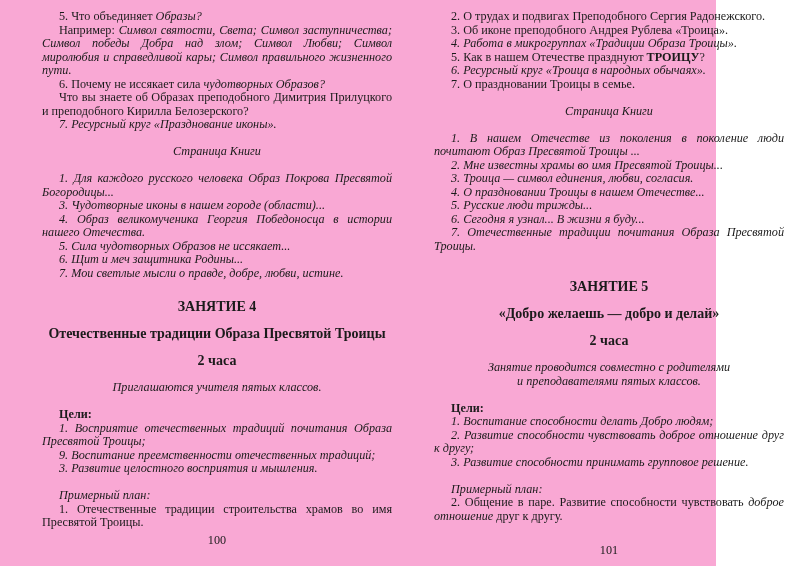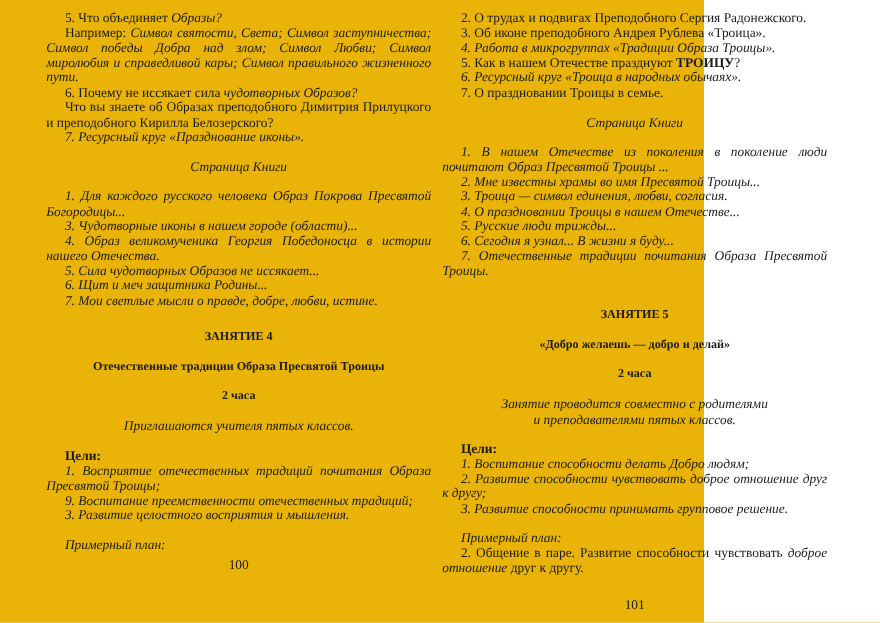--- a/index.html
+++ b/index.html
@@ -2,28 +2,28 @@
 <html><head>
 <meta charset="utf-8">
 <style>
   html, body { margin:0; padding:0; }
   body {
     width:800px; height:566px; background:#ffffff;
     font-family:"Liberation Serif", serif;
     color:#1b1b1b;
     overflow:hidden;
   }
-  .spread { position:relative; width:640px; height:566px; background:#eab308; }
+  .spread { position:relative; width:716px; height:566px; background:#f9a8d4; }
   .page { position:absolute; top:10px; width:350px; }
   .page-left  { left:42px; }
-  .page-right { left:402px; }
+  .page-right { left:434px; }
   .blk { font-size:12.2px; line-height:13.5px; }
   .p  { text-align:justify; text-indent:17px; }
   .ci { text-align:center; font-style:italic; }
-  .hb { text-align:center; font-weight:bold; font-size:11px; }
+  .hb { text-align:center; font-weight:bold; font-size:14px; }
   .pb { font-weight:bold; text-indent:17px; }
   .pn { text-align:center; }
   .it { font-style:italic; }
   .bd { font-weight:bold; }
 </style>
 </head>
 <body>
 
 <div class="spread">
   <div class="page page-left">
@@ -41,20 +41,21 @@
       <div class="blk p it"><span>7. Мои светлые мысли о правде, добре, любви, истине.</span></div>
       <div class="blk hb" style="margin-top: 20.25px;"><span>ЗАНЯТИЕ 4</span></div>
       <div class="blk hb" style="margin-top: 13.5px;"><span>Отечественные традиции Образа Пресвятой Троицы</span></div>
       <div class="blk hb" style="margin-top: 13.5px;"><span>2 часа</span></div>
       <div class="blk ci" style="margin-top: 13.5px;"><span>Приглашаются учителя пятых классов.</span></div>
       <div class="blk pb" style="margin-top: 13.5px;"><span>Цели:</span></div>
       <div class="blk p it"><span>1. Восприятие отечественных традиций почитания Образа Пресвятой Троицы;</span></div>
       <div class="blk p it"><span>9. Воспитание преемственности отечественных традиций;</span></div>
       <div class="blk p it"><span>3. Развитие целостного восприятия и мышления.</span></div>
       <div class="blk p it" style="margin-top: 13.5px;"><span>Примерный план:</span></div>
+      <div class="blk p"><span>1. Отечественные традиции строительства храмов во имя Пресвятой Троицы.</span></div>
       <div class="blk pn" style="margin-top: 4.05px;"><span>100</span></div>
     </div>
   <div class="page page-right">
       <div class="blk p"><span>2. О трудах и подвигах Преподобного Сергия Радонежского.</span></div>
       <div class="blk p"><span>3. Об иконе преподобного Андрея Рублева «Троица».</span></div>
       <div class="blk p it"><span>4. Работа в микрогруппах «Традиции Образа Троицы».</span></div>
       <div class="blk p"><span>5. Как в нашем Отечестве празднуют </span><span class="bd">ТРОИЦУ</span><span>?</span></div>
       <div class="blk p it"><span>6. Ресурсный круг «Троица в народных обычаях».</span></div>
       <div class="blk p"><span>7. О праздновании Троицы в семье.</span></div>
       <div class="blk ci" style="margin-top: 13.5px;"><span>Страница Книги</span></div>

